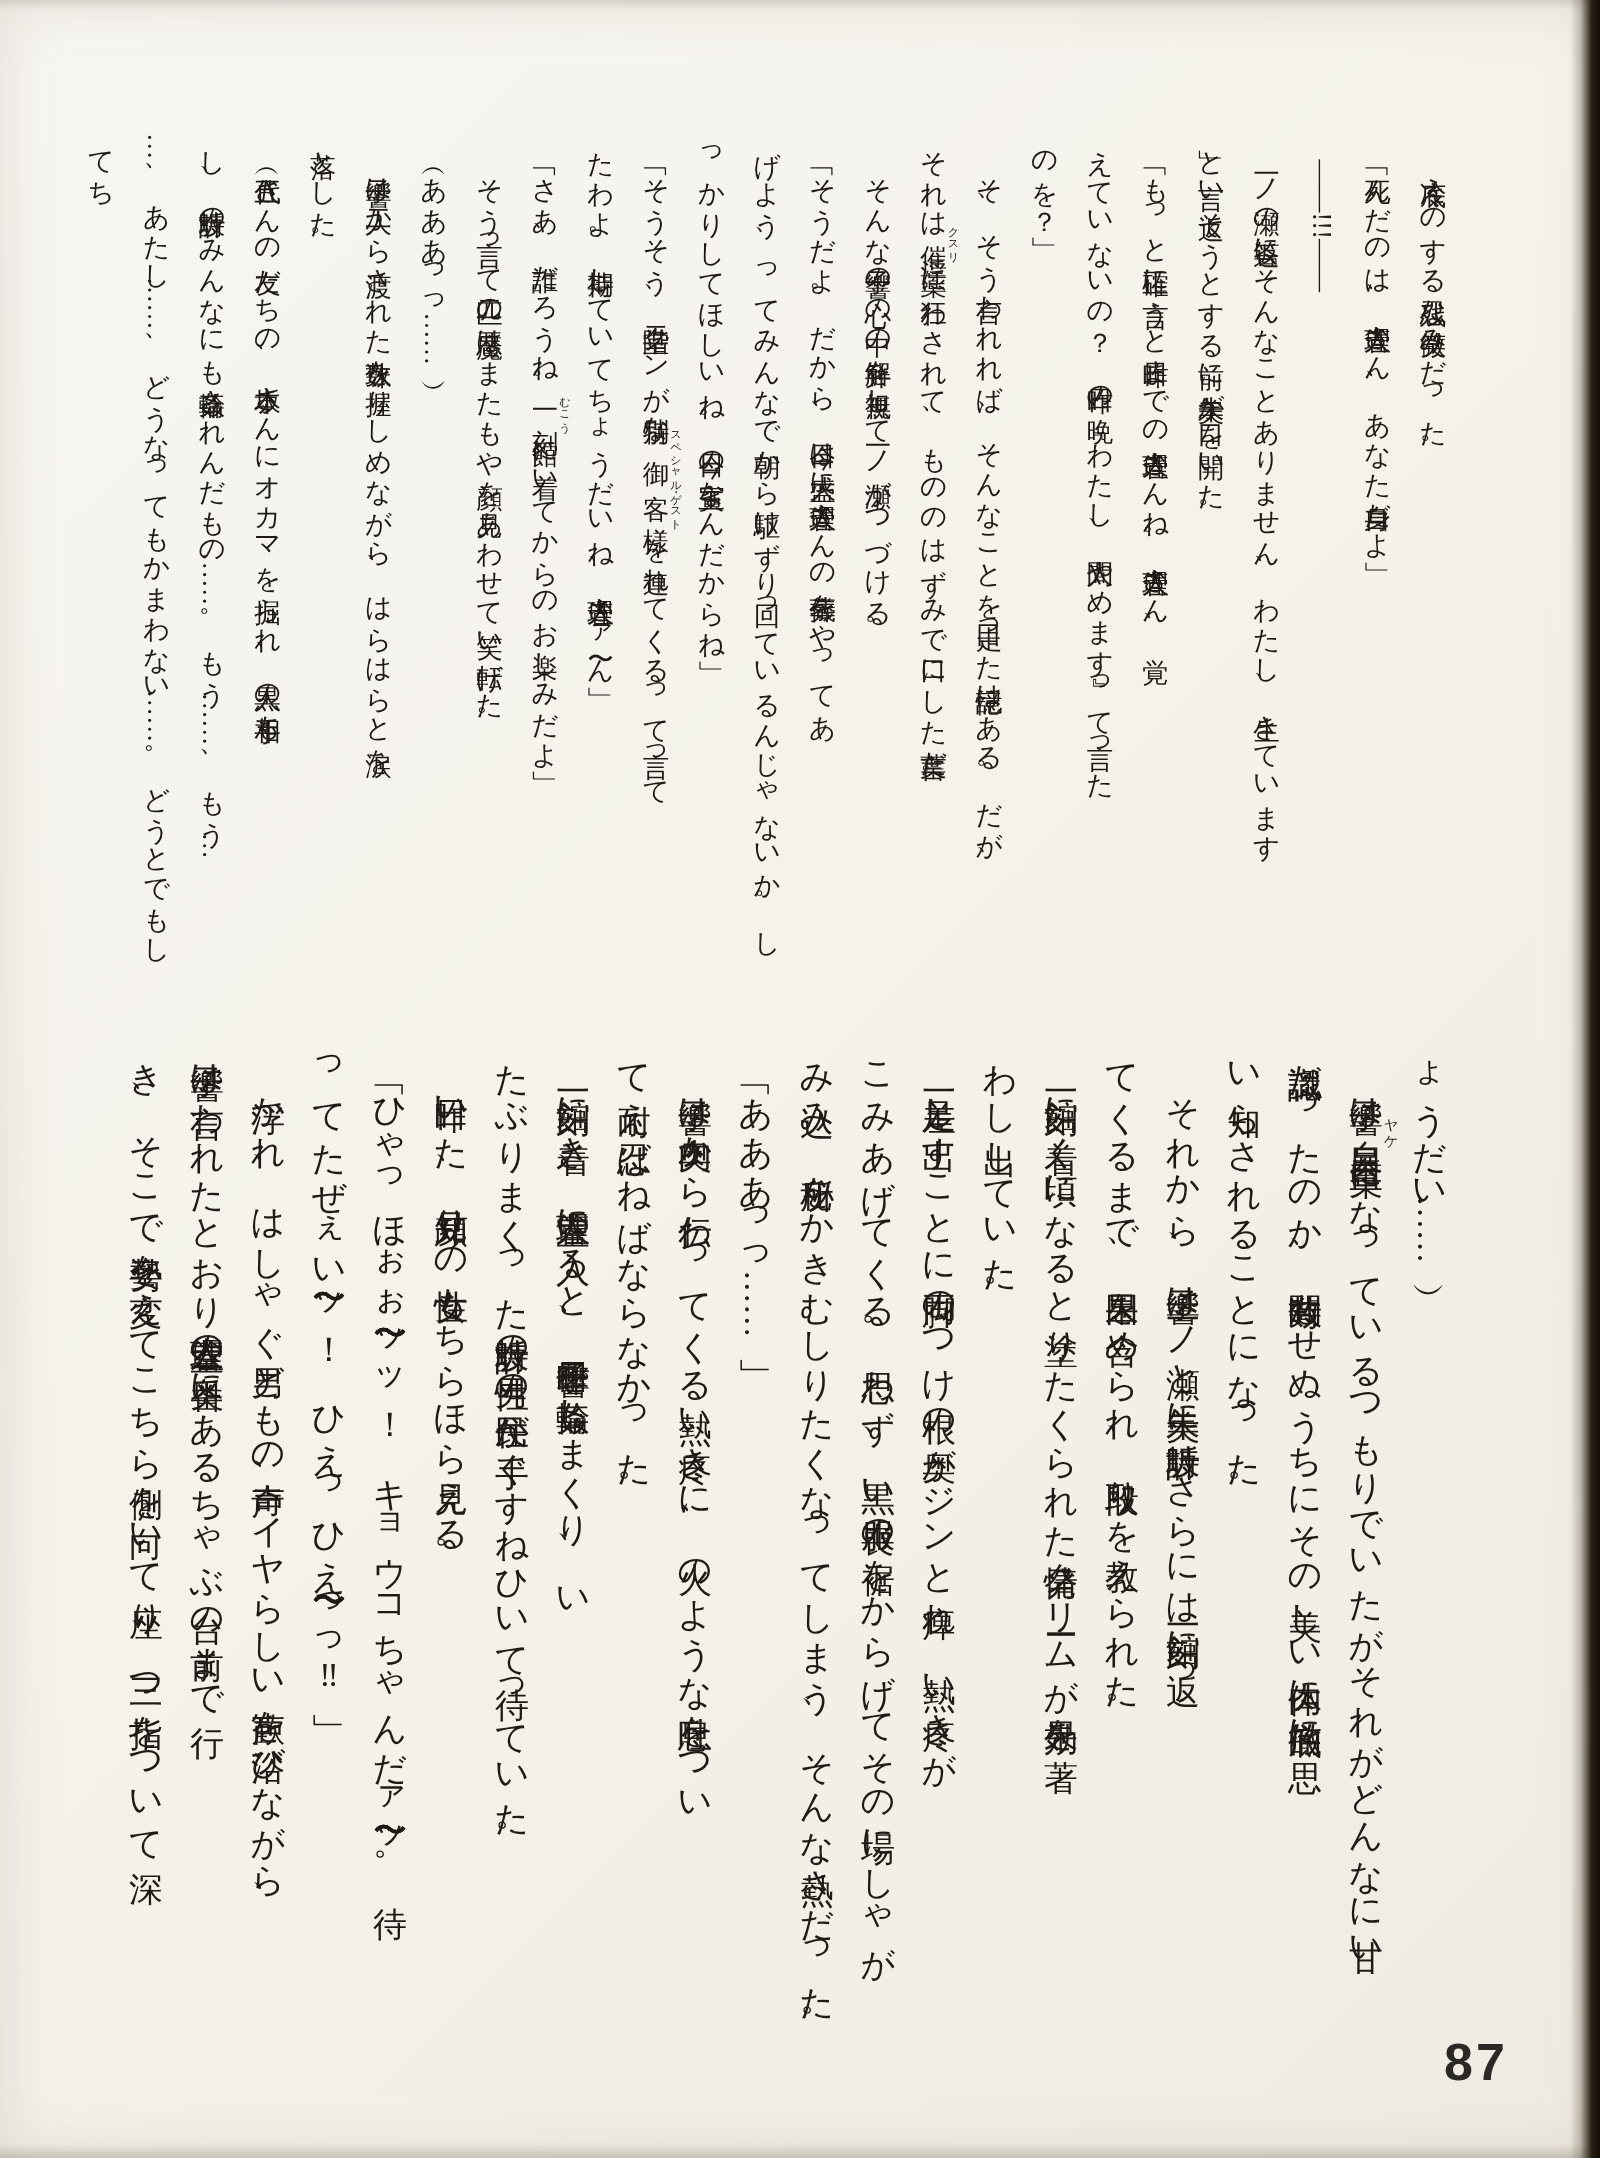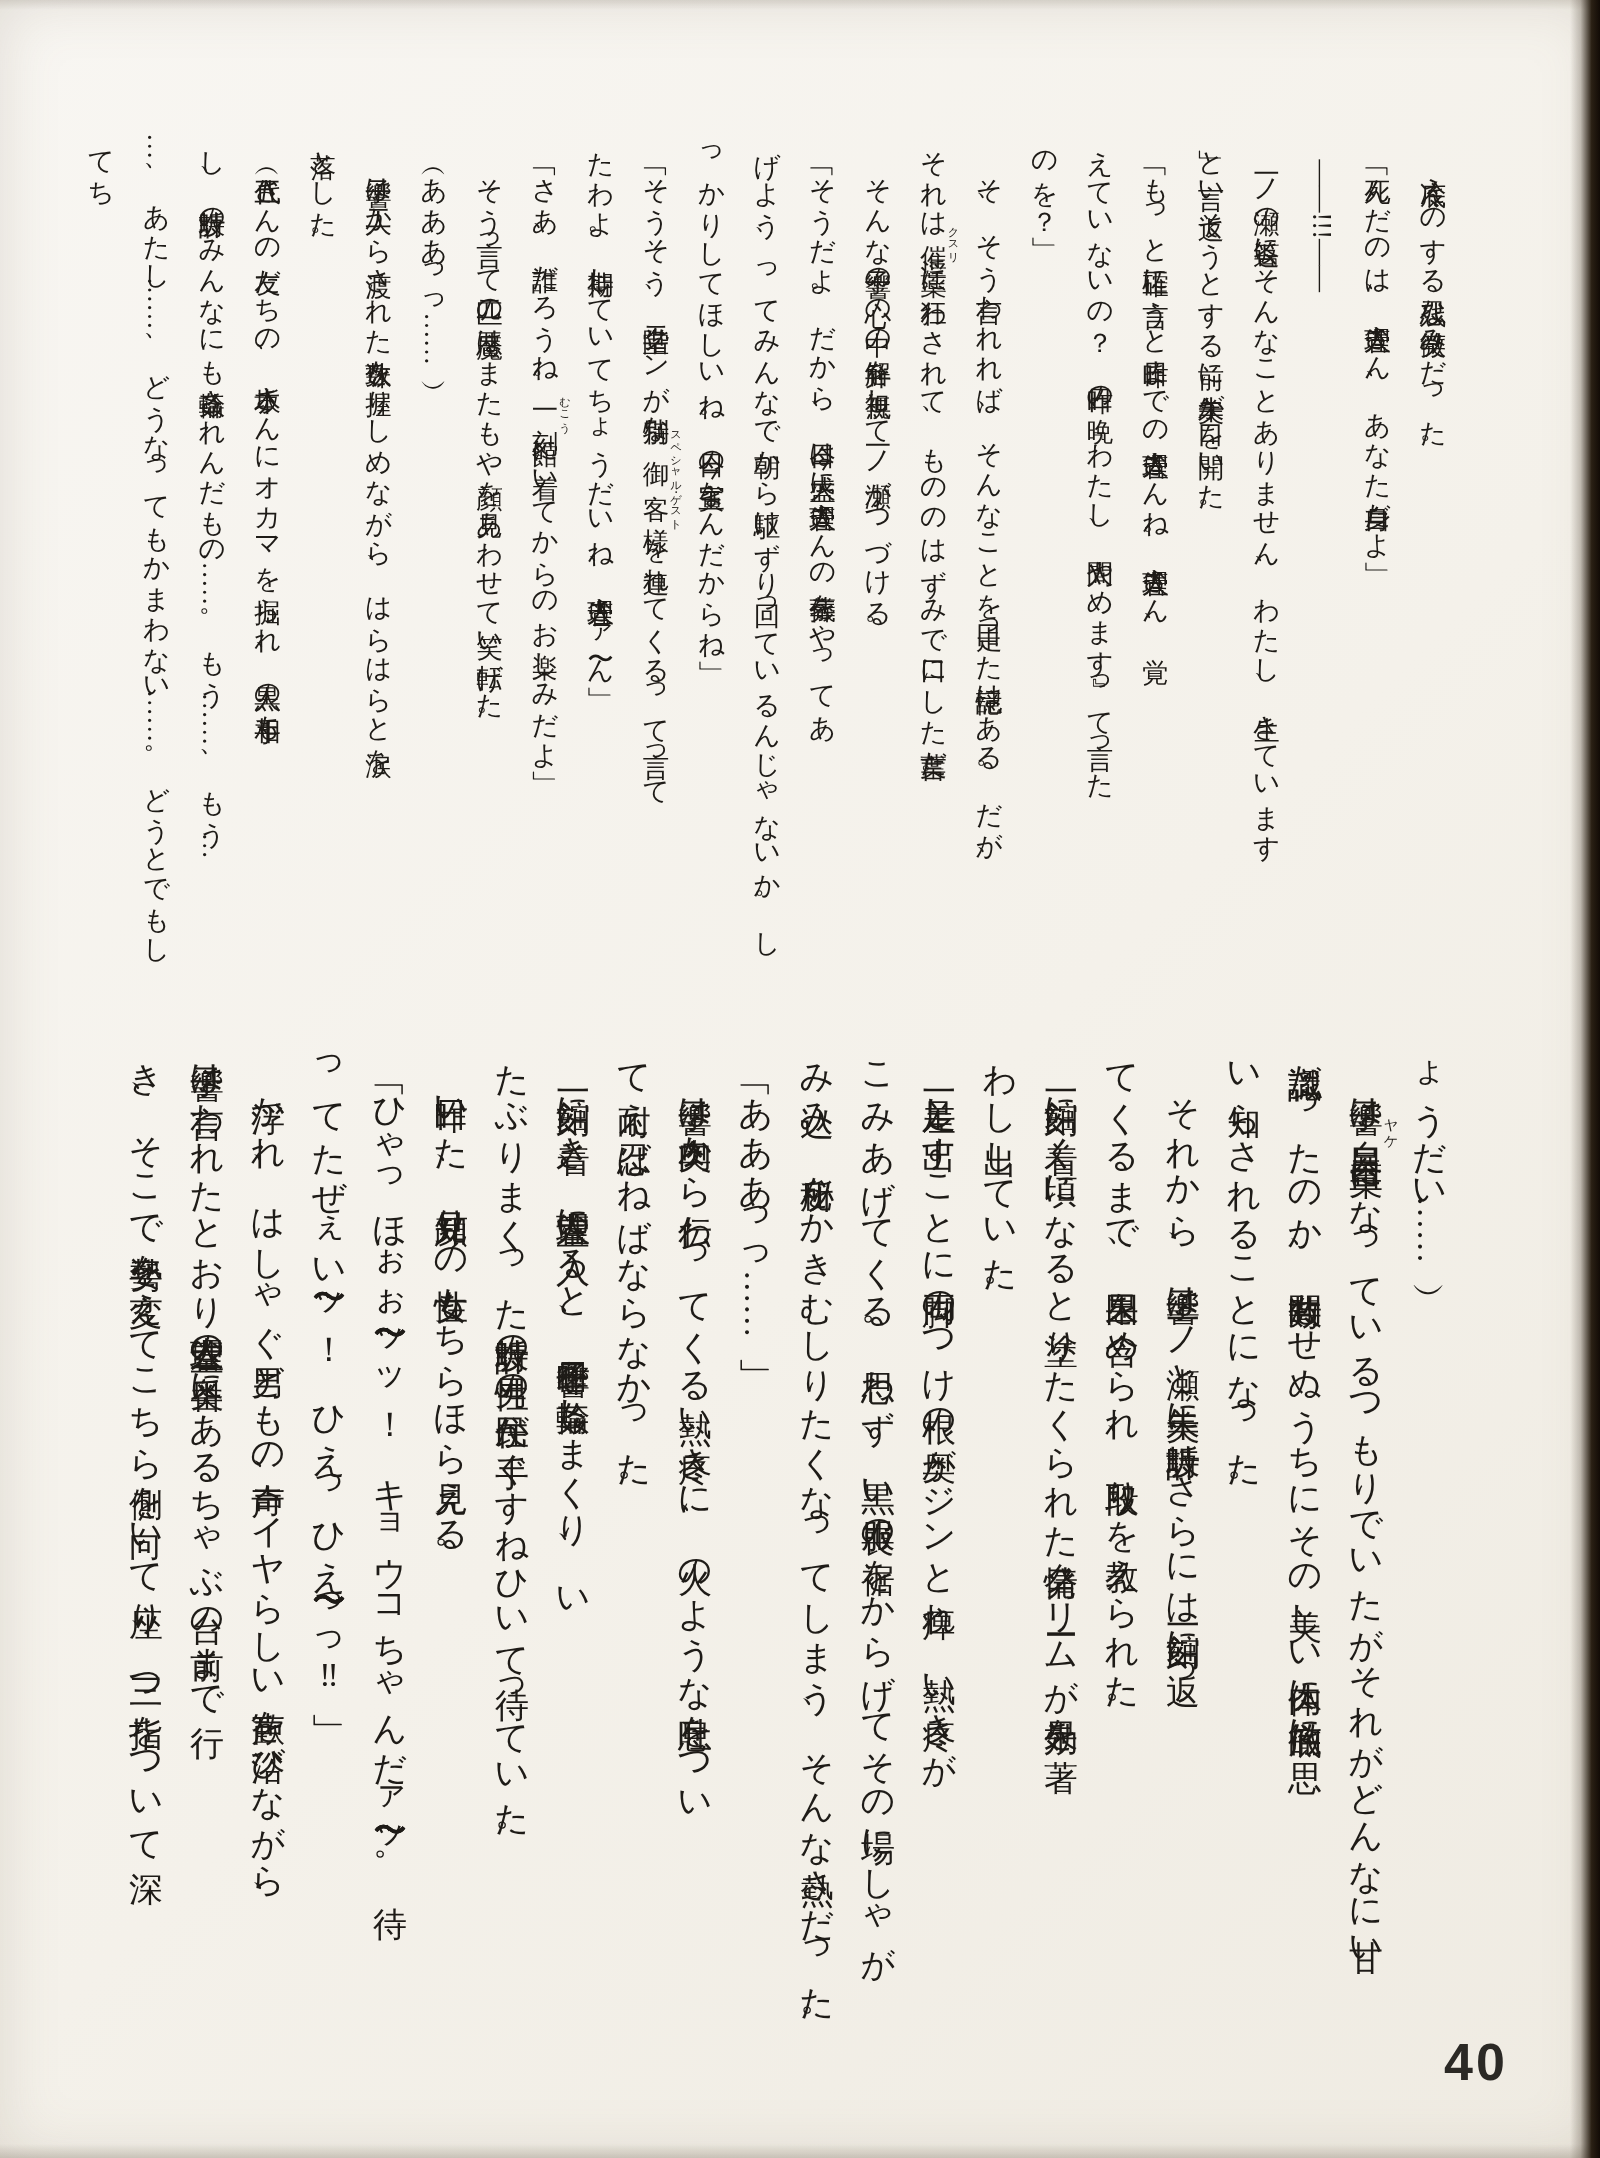--- a/index.html
+++ b/index.html
@@ -98,18 +98,18 @@
       <p>　一刻館に着き、管理人室に入ると、昨日響子を輪姦しまくり、い</p>
       <p>たぶりまくった時計坂の男性の住民が手ぐすねひいて待っていた。</p>
       <p>　昨日いた、顔見知りの女性もちらほら見える。</p>
       <p>　「ひゃっほぉぉ〜〜〜ッッ！　キョウコちゃんだァ〜〜〜ッ。待</p>
       <p>ってたぜぇい〜〜ッ！　ひえっひえ〜〜〜〜っっ‼」</p>
       <p>　浮かれ、はしゃぐ男どもの奇声、イヤらしい歓声を浴びながら、</p>
       <p>響子は言われたとおり管理人室の一番奥にあるちゃぶ台の前まで行</p>
       <p>き、そこで姿勢を変えてこちら側を向いて座り、三つ指をついて深</p>
     </div>
 
-  <div id="page-number">40</div>
+  <div id="page-number">87</div>
 
   <div id="top-edge-shadow"></div>
   <div id="bottom-edge-shadow"></div>
   <div id="right-edge-shadow"></div>
 </div>
 
 </body></html>

